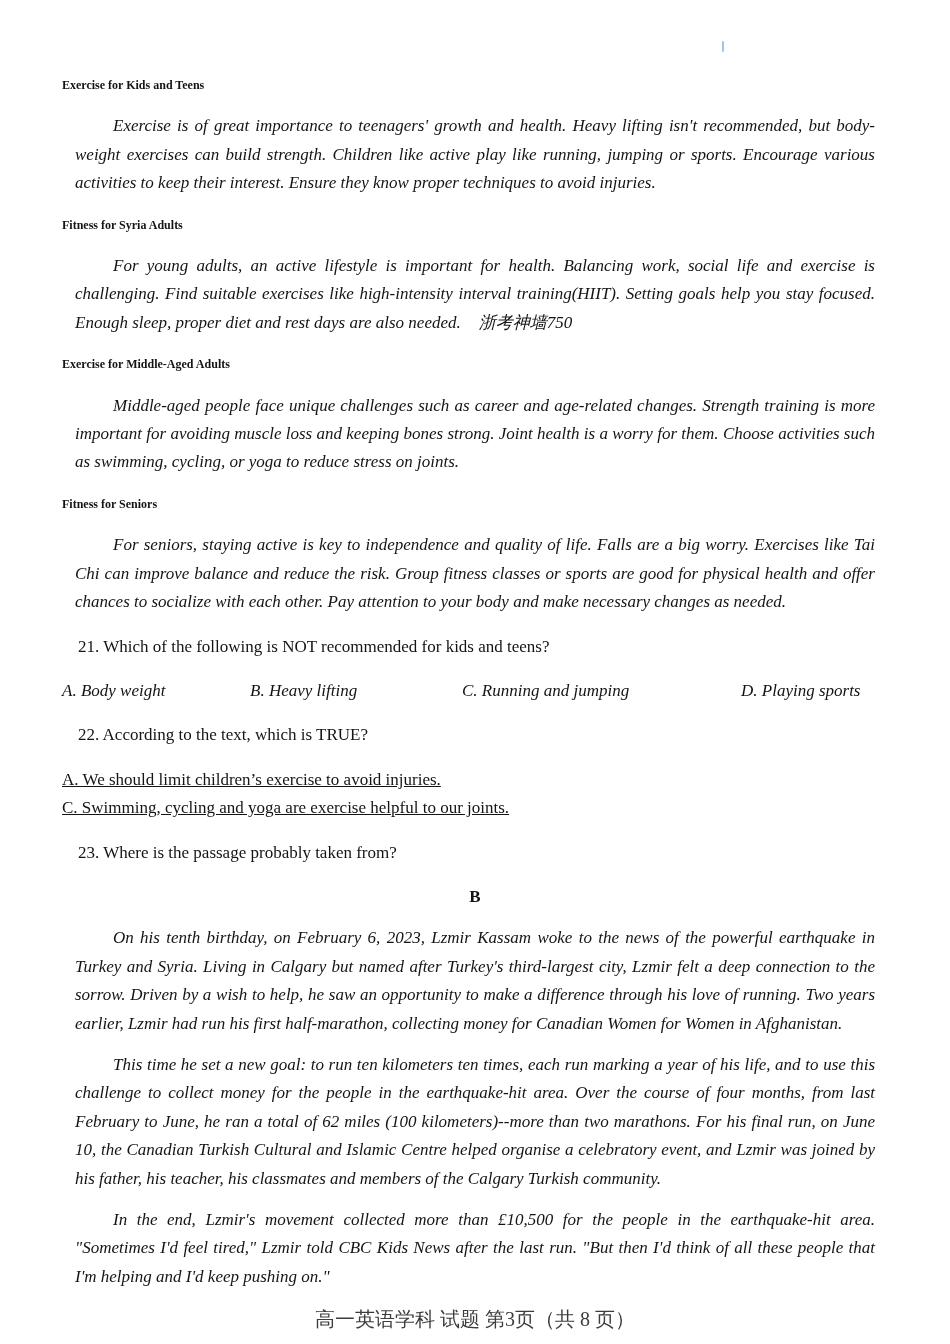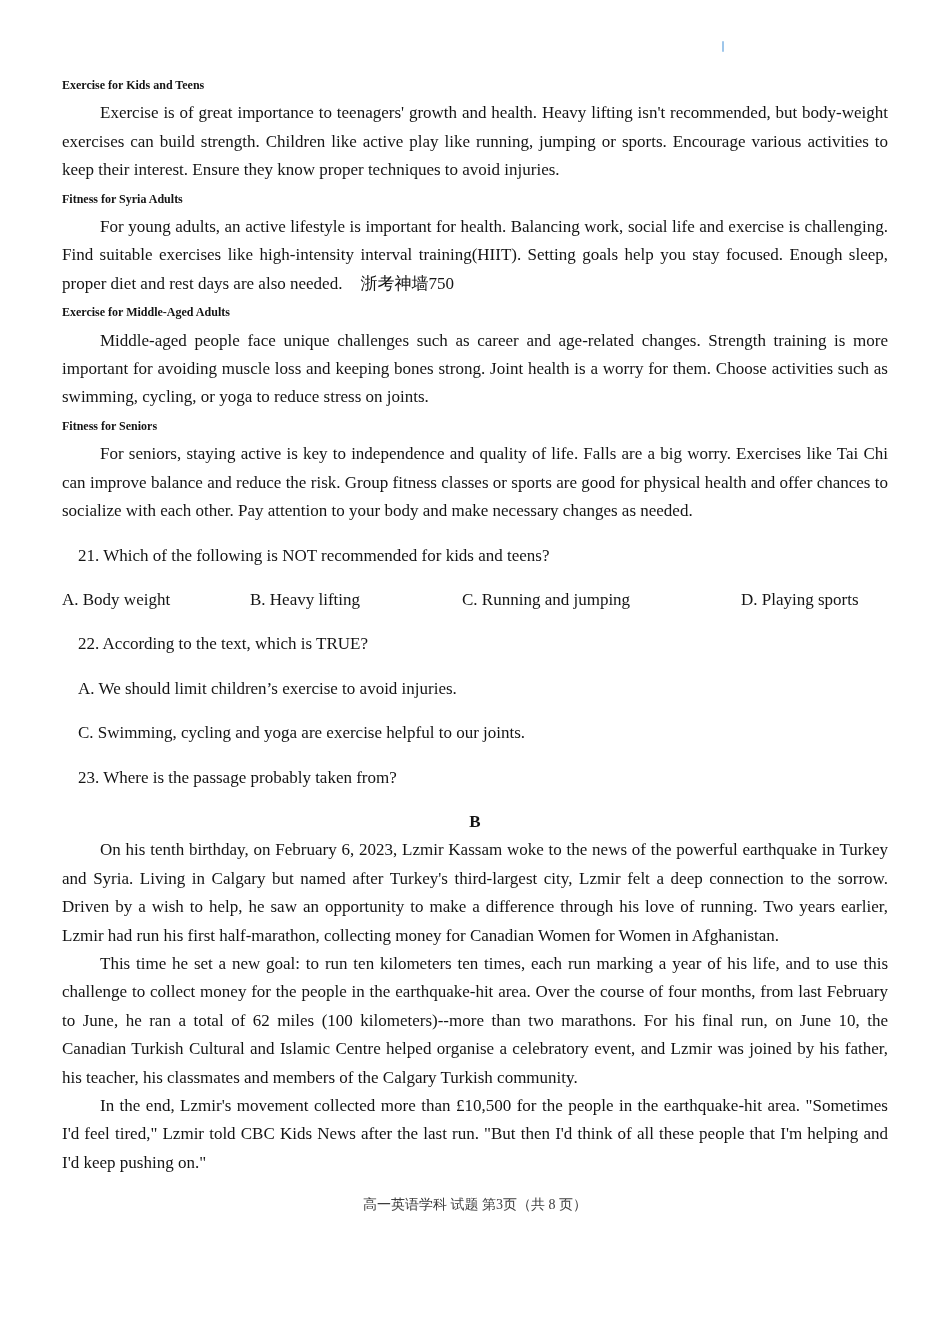--- a/index.html
+++ b/index.html
@@ -28,49 +28,50 @@
     height: 11px;
     border-radius: 1px;
   }
   .sec-heading {
     font-weight: bold;
     margin: 0;
     font-size: 12px;
     line-height: 28.4px;
   }
   .para {
-    margin: 0;
+    margin: 13px;
     text-align: justify;
     text-indent: 38px;
+    font-style: italic;
   }
   .watermark {
     margin-left: 18px;
     white-space: nowrap;
   }
   .q-line {
     margin: 16px;
   }
   .opt-row {
     display: grid;
   }
-  .q21-cols { grid-template-columns: 188px 212px 279px 1fr; }
+  .q21-cols { grid-template-columns: 188px 212px 279px 1fr; font-style: italic; }
   .q23-cols { grid-template-columns: 191px 221px 260px 1fr; }
-  .opt-block { margin: 16px; }
+  .opt-block { margin: 0; text-decoration: underline; }
   .b-label {
     text-align: center;
     font-weight: bold;
     margin: 14px 0 0 0;
     font-size: 17px;
     line-height: 28.4px;
   }
   .page-footer {
     margin-top: 16px;
     text-align: center;
     color: #3c3c3c;
-    font-size: 14px;
+    font-size: 20px;
     line-height: 24px;
   }
 </style>
 </head>
 <body>
 
 <div class="page">
 
   <div class="scan-tick" style="background: rgb(158, 198, 234);"></div>
 

